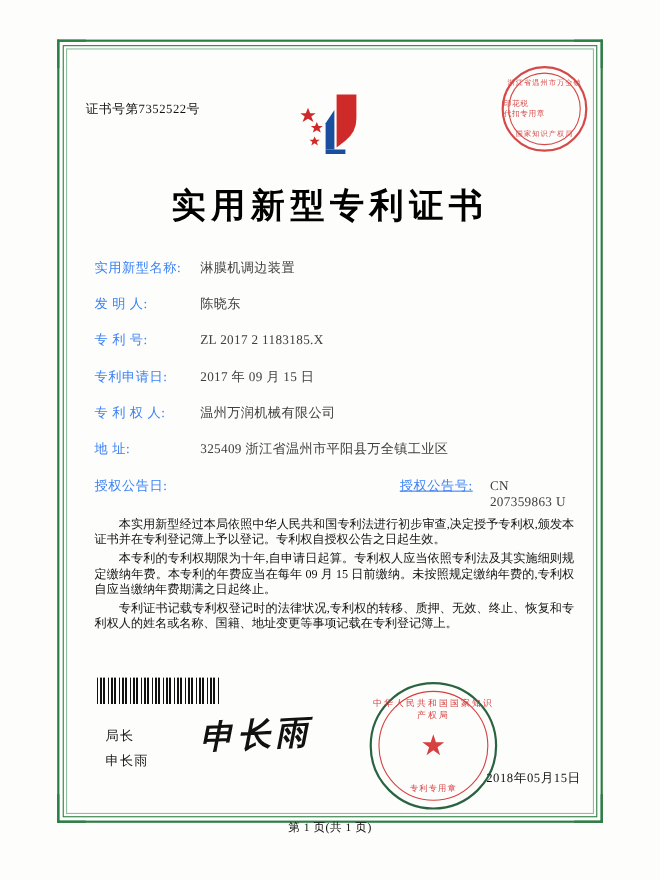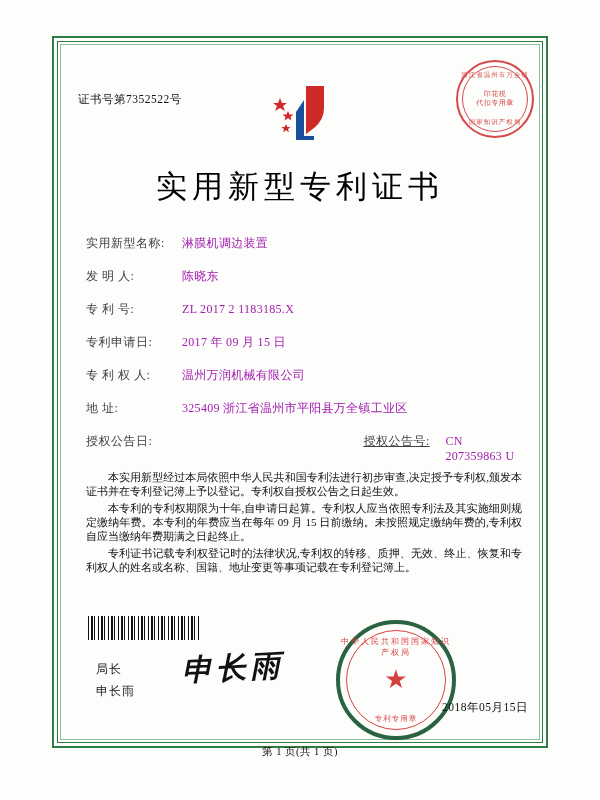--- a/index.html
+++ b/index.html
@@ -97,21 +97,21 @@
     position: absolute;
     inset: 4px;
     border-radius: 50%;
     border: 1px solid #cf2a2a;
   }
   .seal-top .ctr {
     position: absolute;
     left: 0; right: 0;
     top: 50%;
     transform: translateY(-50%);
-    text-align: center;
+    text-align: left;
     font-size: 7px;
     line-height: 9px;
     letter-spacing: 0.5px;
   }
   .seal-top .arc {
     position: absolute;
     left: 0; right: 0;
     text-align: center;
     font-size: 6.5px;
     letter-spacing: 1px;
@@ -120,21 +120,21 @@
   .seal-top .arc.bot { bottom: 9px; }
 
   
   .main-title {
     position: absolute;
     left: 0;
     right: 0;
     top: 166px;
     text-align: center;
     font-size: 31px;
-    font-weight: normal;
+    font-weight: bold;
     letter-spacing: 5px;
     color: #000;
     font-family: "Liberation Serif", serif;
   }
 
   
   .fields {
     position: absolute;
     left: 86px;
     top: 235px;
@@ -143,25 +143,25 @@
   .field-row {
     display: flex;
     align-items: baseline;
     margin-bottom: 16px;
     font-size: 12px;
   }
   .field-label {
     width: 96px;
     flex: 0 0 96px;
     letter-spacing: 0.5px;
-    color: #404040;
+    color: #3b82f6;
   }
   .field-value {
     flex: 1;
-    color: #a21caf;
+    color: #404040;
     letter-spacing: 0.3px;
   }
   .field-row.pair {
     justify-content: center;
   }
   .pair-left {
     display: flex;
     align-items: baseline;
     width: 300px;
   }
@@ -206,21 +206,21 @@
   }
 
   
   .seal-main {
     position: absolute;
     left: 336px;
     top: 620px;
     width: 112px;
     height: 112px;
     border-radius: 50%;
-    border: 4px solid #14532d;
+    border: 2px solid #14532d;
     color: #d22c2c;
     opacity: 0.9;
   }
   .seal-main .ring2 {
     position: absolute;
     inset: 6px;
     border-radius: 50%;
     border: 1px solid #d22c2c;
   }
   .seal-main .star {

